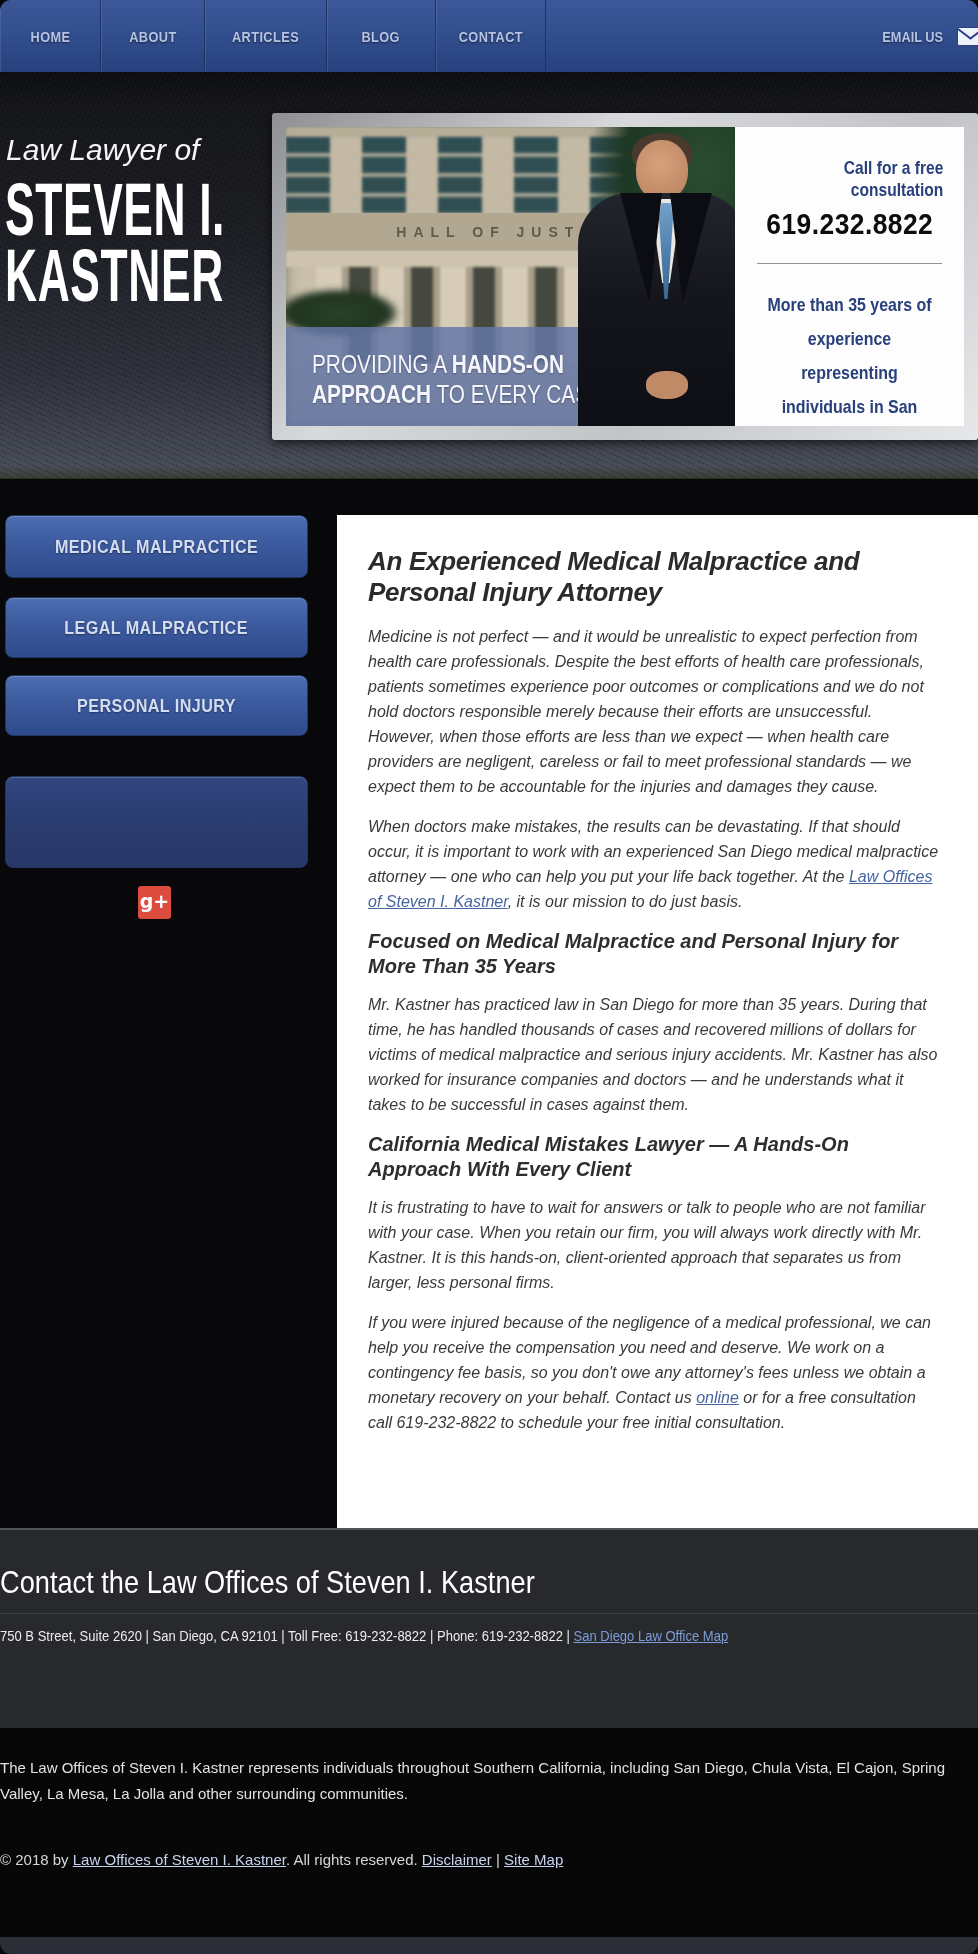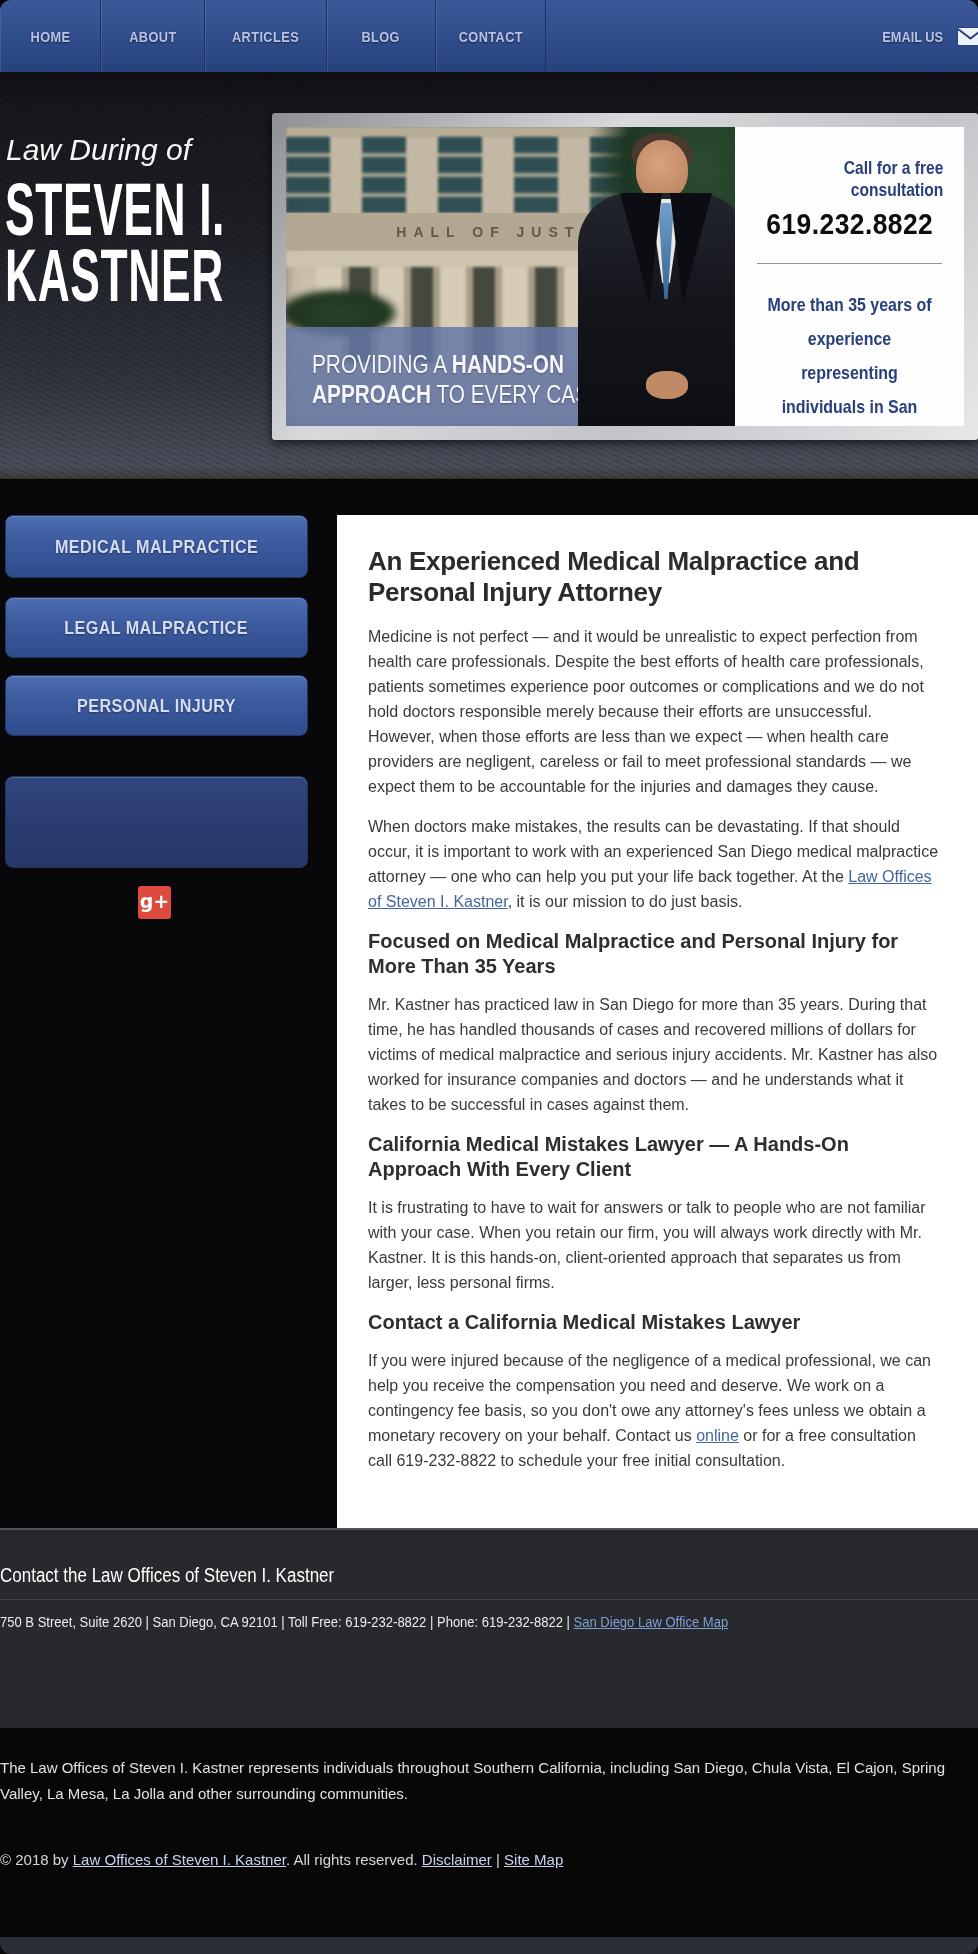--- a/index.html
+++ b/index.html
@@ -94,30 +94,30 @@
        display:flex;align-items:center;justify-content:center;}
   .side-btn span{display:inline-block;transform:scaleX(.85);font-weight:bold;font-size:19px;
        color:#d4ddf0;letter-spacing:.5px;text-shadow:0 1px 2px rgba(0,0,0,.4);white-space:nowrap;}
   .side-btn.blank{background:linear-gradient(180deg,#31457f 0%,#2b3c70 50%,#273768 100%);}
   .gplus{position:absolute;left:138px;top:886px;width:33px;height:33px;background:#dc4b3e;border-radius:3px;
        display:flex;align-items:center;justify-content:center;cursor:pointer;}
   .gplus span{color:#fff;font-weight:bold;font-size:19px;font-family:"DejaVu Sans",sans-serif;margin-top:-3px;}
 
   
   .content{position:absolute;left:337px;top:515px;width:641px;height:1074px;background:#ffffff;
-       box-sizing:border-box;padding:31px 36px 20px 31px;overflow:hidden;}
+       box-sizing:border-box;padding:31px 36px 20px 31px;overflow:hidden;font-style:italic;}
   .content h1{margin:0 0 16px 0;font-size:26px;line-height:31px;letter-spacing:-.3px;color:#2b2b2b;}
   .content h2{margin:4px 0 13px 0;font-size:20px;line-height:25px;color:#2e2e2e;}
   .content p{margin:0 0 15px 0;font-size:16px;line-height:25px;color:#3a3a3a;}
   .content a{color:#44659f;text-decoration:underline;cursor:pointer;}
 
   
   .footer1{position:absolute;left:0;top:1528px;width:978px;height:200px;background:#27292d;
        border-top:2px solid #515257;box-sizing:border-box;}
-  .f1-heading{margin:34px 0 9px 0;color:#ffffff;font-size:20px;font-weight:normal;}
+  .f1-heading{margin:34px 0 9px 0;color:#ffffff;font-size:32px;font-weight:normal;}
   .f1-heading span{display:inline-block;transform:scaleX(.85);transform-origin:left center;white-space:nowrap;}
   .f1-divider{border:none;border-top:1px solid #3e4044;margin:12px 0 0 0;}
   .f1-address{margin:14px 0 8px 0;font-size:14px;color:#ececec;}
   .f1-address>span{display:inline-block;transform:scaleX(.93);transform-origin:left center;white-space:nowrap;}
   .f1-address a{color:#7e9ed8;text-decoration:underline;cursor:pointer;}
   .footer2{position:absolute;left:0;top:1728px;width:978px;height:209px;background:#070708;}
   .f2-communities{margin:27px 0 0 0;font-size:15px;line-height:26px;color:#e2e2e4;}
   .f2-copy{margin:44px 0 7px 0;font-size:15px;color:#d6d6d6;}
   .f2-copy a{color:#c7d3ef;text-decoration:underline;cursor:pointer;}
   .strip{position:absolute;left:0;top:1937px;width:978px;height:17px;background:#2c2e37;}
@@ -148,21 +148,21 @@
       <span>EMAIL US</span>
       <svg width="27" height="19" viewBox="0 0 27 19">
         <rect x="0.5" y="0.5" width="26" height="18" rx="1.5" fill="#eef2fa" stroke="#2a4181"></rect>
         <path d="M1 2 L13.5 11.5 L26 2" stroke="#2a4181" stroke-width="2" fill="none"></path>
       </svg>
     </div>
   </div>
 
   <div class="header">
     <div class="logo">
-      <div class="logo-small">Law During of</div>
+      <div class="logo-small">Law Lawyer of</div>
       <div class="logo-big">STEVEN I.</div>
       <div class="logo-big">KASTNER</div>
     </div>
 
     <div class="banner">
       <div class="photo">
         <div class="ph-roof"></div>
         <div class="ph-windows"></div>
         <div class="ph-sign">
             <span>HALL OF JUSTICE</span>
@@ -214,21 +214,20 @@
     </div>
 
   <div class="content">
     <h1>An Experienced Medical Malpractice and Personal Injury Attorney</h1>
     <p>Medicine is not perfect — and it would be unrealistic to expect perfection from health care professionals. Despite the best efforts of health care professionals, patients sometimes experience poor outcomes or complications and we do not hold doctors responsible merely because their efforts are unsuccessful. However, when those efforts are less than we expect — when health care providers are negligent, careless or fail to meet professional standards — we expect them to be accountable for the injuries and damages they cause.</p>
     <p><span>When doctors make mistakes, the results can be devastating. If that should occur, it is important to work with an experienced San Diego medical malpractice attorney — one who can help you put your life back together. At the </span><a>Law Offices of Steven I. Kastner</a><span>, it is our mission to do just basis.</span></p>
     <h2>Focused on Medical Malpractice and Personal Injury for More Than 35 Years</h2>
     <p>Mr. Kastner has practiced law in San Diego for more than 35 years. During that time, he has handled thousands of cases and recovered millions of dollars for victims of medical malpractice and serious injury accidents. Mr. Kastner has also worked for insurance companies and doctors — and he understands what it takes to be successful in cases against them.</p>
     <h2>California Medical Mistakes Lawyer — A Hands-On Approach With Every Client</h2>
     <p>It is frustrating to have to wait for answers or talk to people who are not familiar with your case. When you retain our firm, you will always work directly with Mr. Kastner. It is this hands-on, client-oriented approach that separates us from larger, less personal firms.</p>
-    <h2>Contact a California Medical Mistakes Lawyer</h2>
     <p><span>If you were injured because of the negligence of a medical professional, we can help you receive the compensation you need and deserve. We work on a contingency fee basis, so you don't owe any attorney's fees unless we obtain a monetary recovery on your behalf. Contact us </span><a>online</a><span> or for a free consultation call 619-232-8822 to schedule your free initial consultation.</span></p>
   </div>
 
   <div class="footer1">
     <h3 class="f1-heading"><span>Contact the Law Offices of Steven I. Kastner</span></h3>
     <hr class="f1-divider">
     <div class="f1-address"><span><span>750 B Street, Suite 2620 | San Diego, CA 92101 | Toll Free: 619-232-8822 | Phone: 619-232-8822 | </span><a>San Diego Law Office Map</a></span></div>
   </div>
 
   <div class="footer2">

